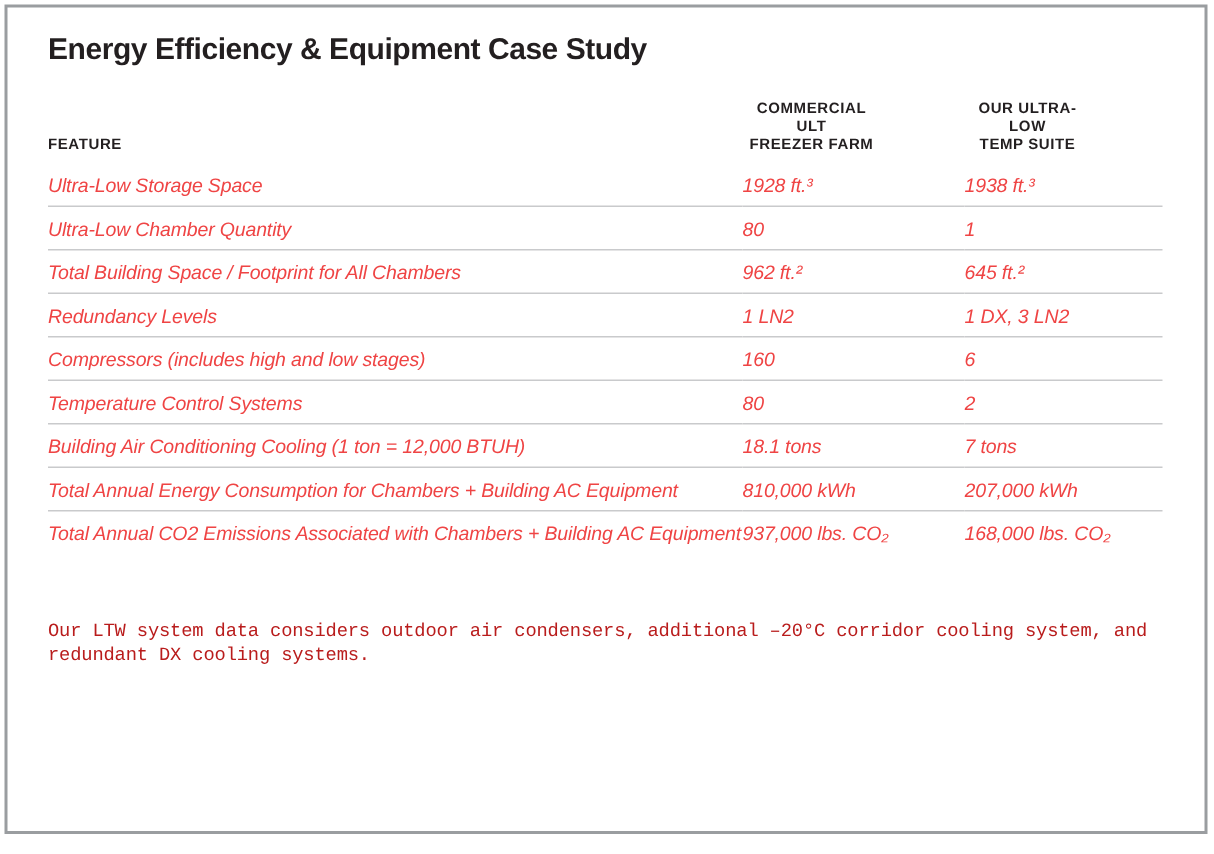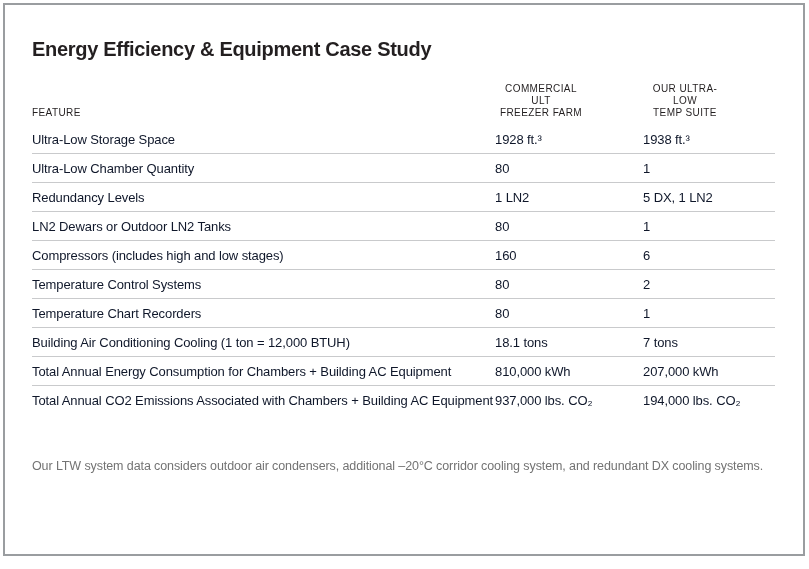--- a/index.html
+++ b/index.html
@@ -14,21 +14,21 @@
   }
   .frame {
     position: absolute;
     left: 3px;
     top: 3px;
     width: 802px;
     height: 553px;
     box-sizing: border-box;
     border: 2px solid #9a9da0;
     background: #ffffff;
-    padding: 16px 28px 0 27px;
+    padding: 0 28px 0 27px;
     overflow: hidden;
   }
   .title {
     margin: 16px 0 0 0;
     font-size: 20px;
     line-height: 24px;
     font-weight: bold;
     letter-spacing: -0.3px;
     color: #231f20;
   }
@@ -40,46 +40,48 @@
   }
   col.c-feature { width: auto; }
   col.c-farm { width: 148px; }
   col.c-suite { width: 132px; }
   th {
     padding: 10px 0 6px 0;
     vertical-align: bottom;
     text-align: left;
     font-size: 10px;
     line-height: 12px;
-    font-weight: normal;
+    font-weight: bold;
     letter-spacing: 0.4px;
     color: #231f20;
   }
   th .hdr-center {
     text-align: center;
   }
   th .hdr-farm { width: 92px; }
   th .hdr-suite { width: 84px; }
   td {
     padding: 8px 0 6px 0;
     font-size: 13px;
     line-height: 14px;
     letter-spacing: -0.1px;
     border-bottom: 1px solid #c9cacc;
-    color: #0f172a;
+    color: #ef4444;
     white-space: nowrap;
     overflow: hidden;
+    font-style: italic;
   }
   tbody tr:last-child td { border-bottom: none; }
   .footnote {
     margin: 44px 0 0 0;
     font-size: 12.5px;
     line-height: 16px;
     letter-spacing: -0.1px;
-    color: #737373;
+    color: #b91c1c;
+    font-family: Liberation Mono, monospace;
   }
 </style>
 </head>
 <body>
 
 <div class="frame">
 
   <h1 class="title">Energy Efficiency &amp; Equipment Case Study</h1>
 
   <table class="compare">
@@ -112,57 +114,52 @@
         <td>Ultra-Low Storage Space</td>
         <td>1928 ft.³</td>
         <td>1938 ft.³</td>
       </tr>
       <tr>
         <td>Ultra-Low Chamber Quantity</td>
         <td>80</td>
         <td>1</td>
       </tr>
       <tr>
+        <td>Total Building Space / Footprint for All Chambers</td>
+        <td>962 ft.²</td>
+        <td>645 ft.²</td>
+      </tr>
+      <tr>
         <td>Redundancy Levels</td>
         <td>1 LN2</td>
-        <td>5 DX, 1 LN2</td>
-      </tr>
-      <tr>
-        <td>LN2 Dewars or Outdoor LN2 Tanks</td>
-        <td>80</td>
-        <td>1</td>
+        <td>1 DX, 3 LN2</td>
       </tr>
       <tr>
         <td>Compressors (includes high and low stages)</td>
         <td>160</td>
         <td>6</td>
       </tr>
       <tr>
         <td>Temperature Control Systems</td>
         <td>80</td>
         <td>2</td>
-      </tr>
-      <tr>
-        <td>Temperature Chart Recorders</td>
-        <td>80</td>
-        <td>1</td>
       </tr>
       <tr>
         <td>Building Air Conditioning Cooling (1 ton = 12,000 BTUH)</td>
         <td>18.1 tons</td>
         <td>7 tons</td>
       </tr>
       <tr>
         <td>Total Annual Energy Consumption for Chambers + Building AC Equipment</td>
         <td>810,000 kWh</td>
         <td>207,000 kWh</td>
       </tr>
       <tr>
         <td>Total Annual CO2 Emissions Associated with Chambers + Building AC Equipment</td>
         <td>937,000 lbs. CO₂</td>
-        <td>194,000 lbs. CO₂</td>
+        <td>168,000 lbs. CO₂</td>
       </tr>
     </tbody>
   </table>
 
   <p class="footnote">Our LTW system data considers outdoor air condensers, additional –20°C corridor cooling system, and redundant DX cooling systems.</p>
 
 </div>
 
 </body></html>

